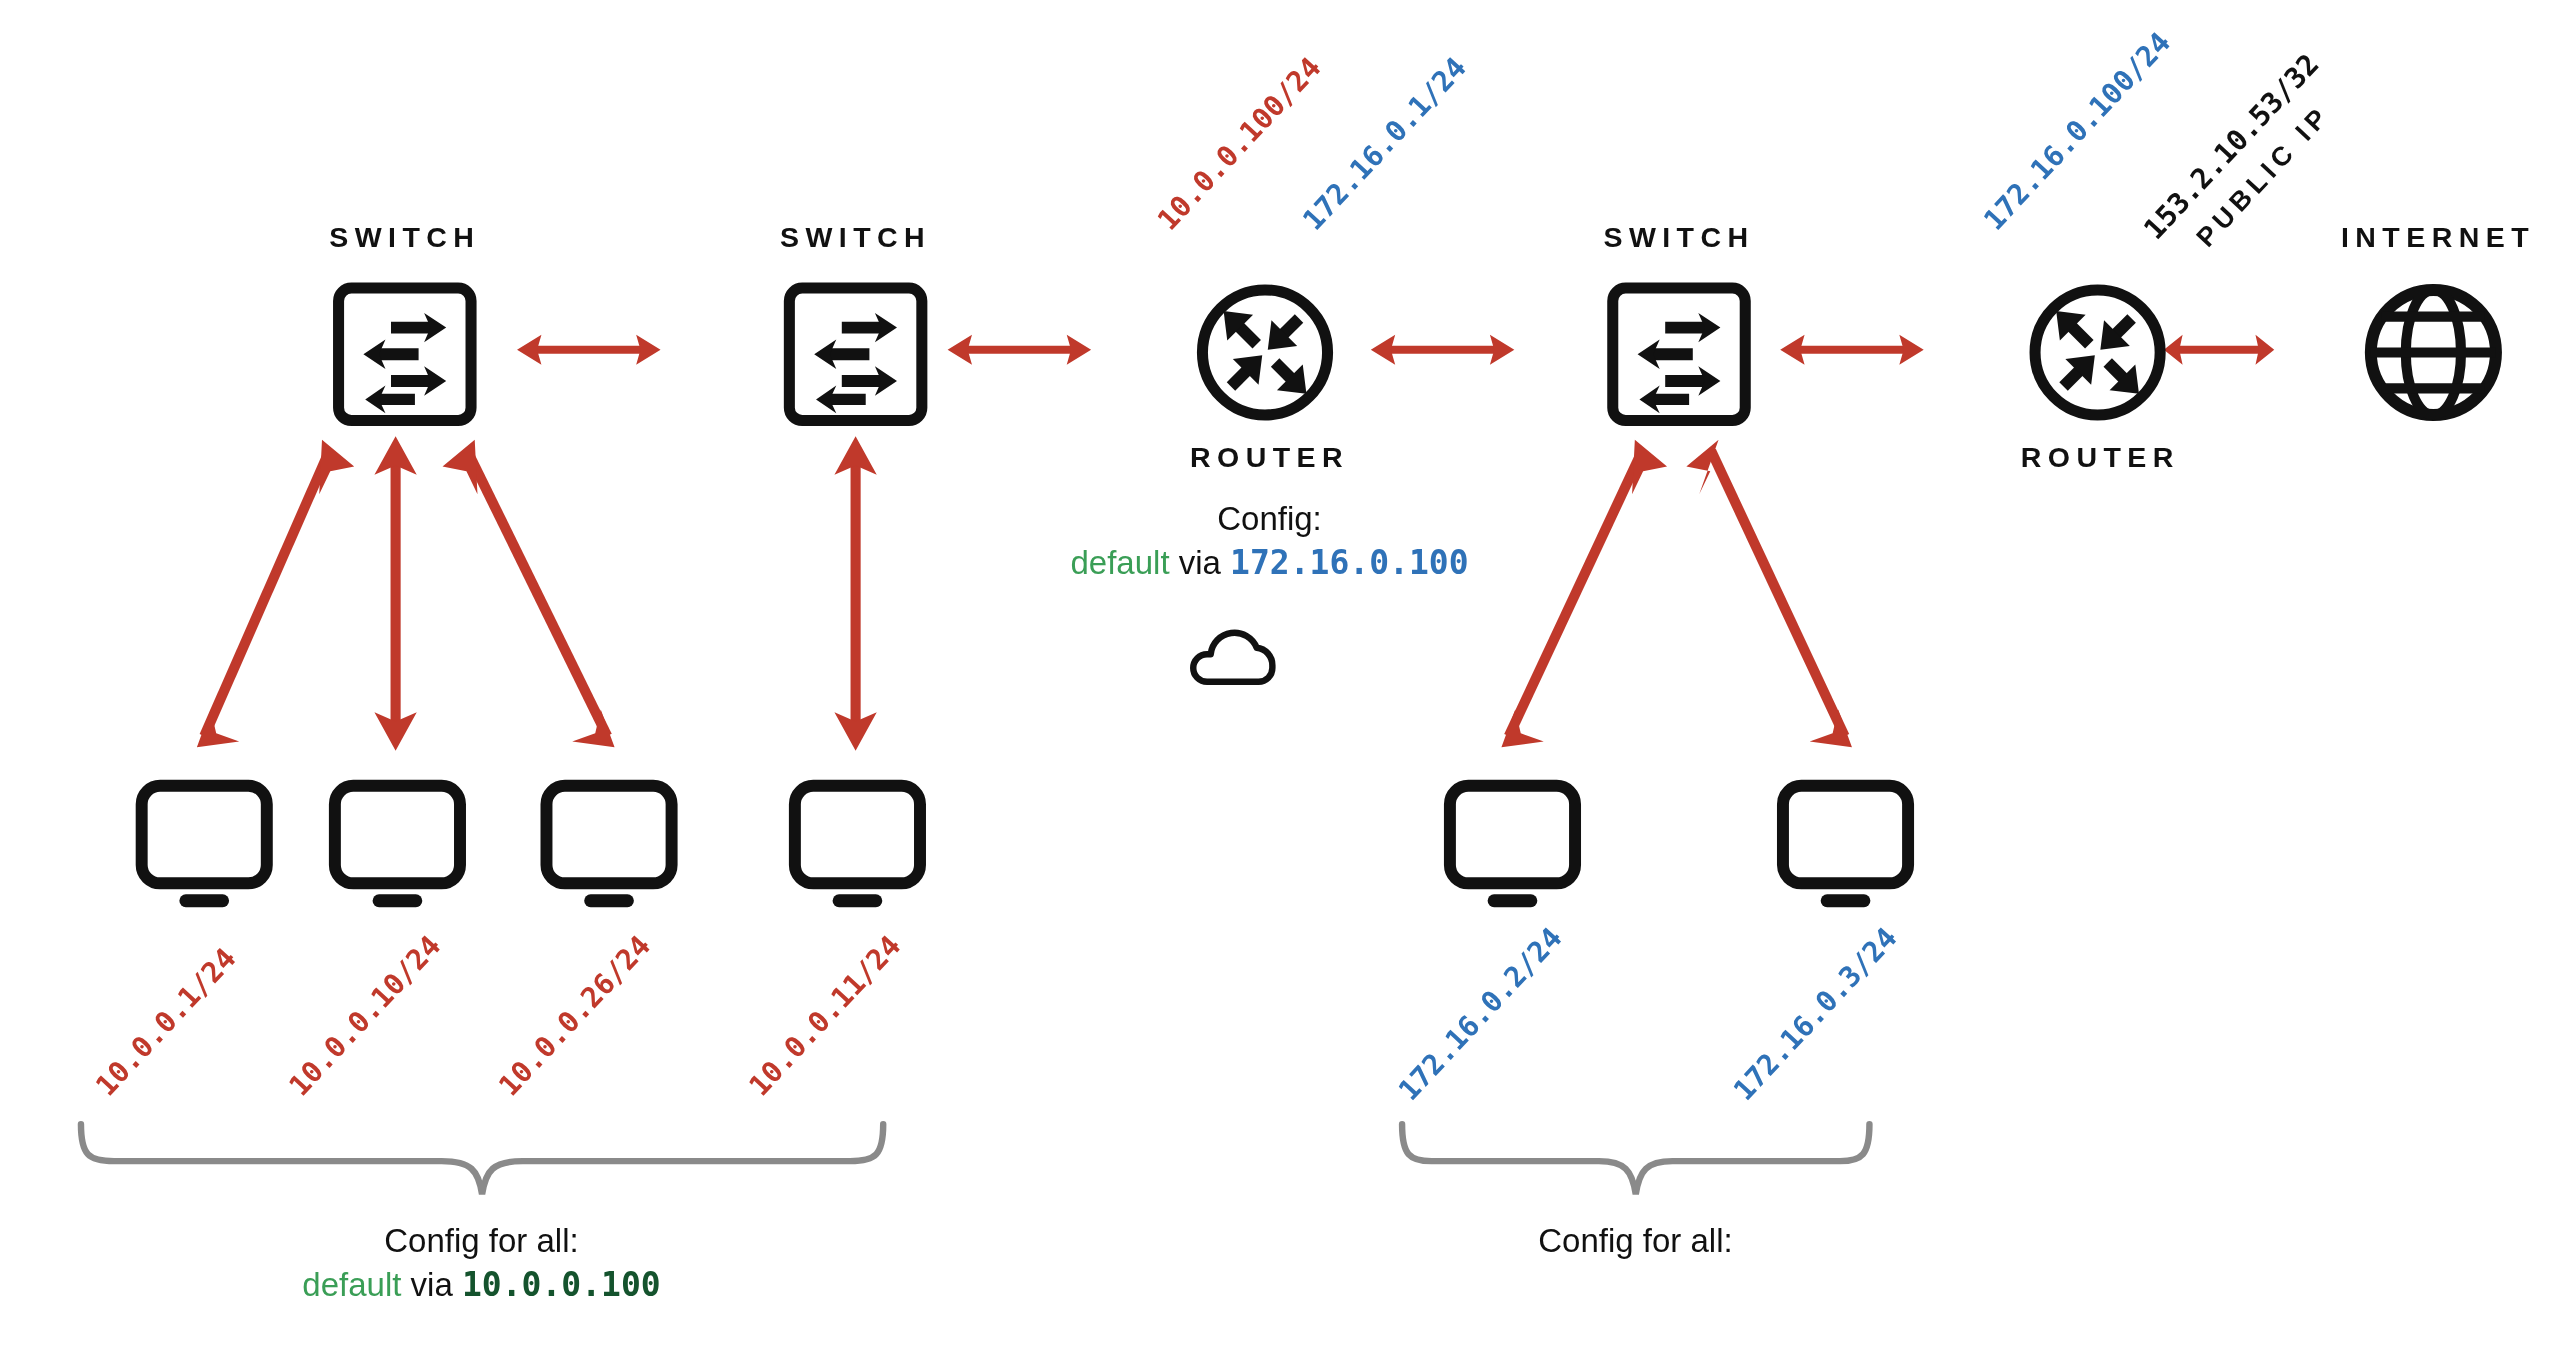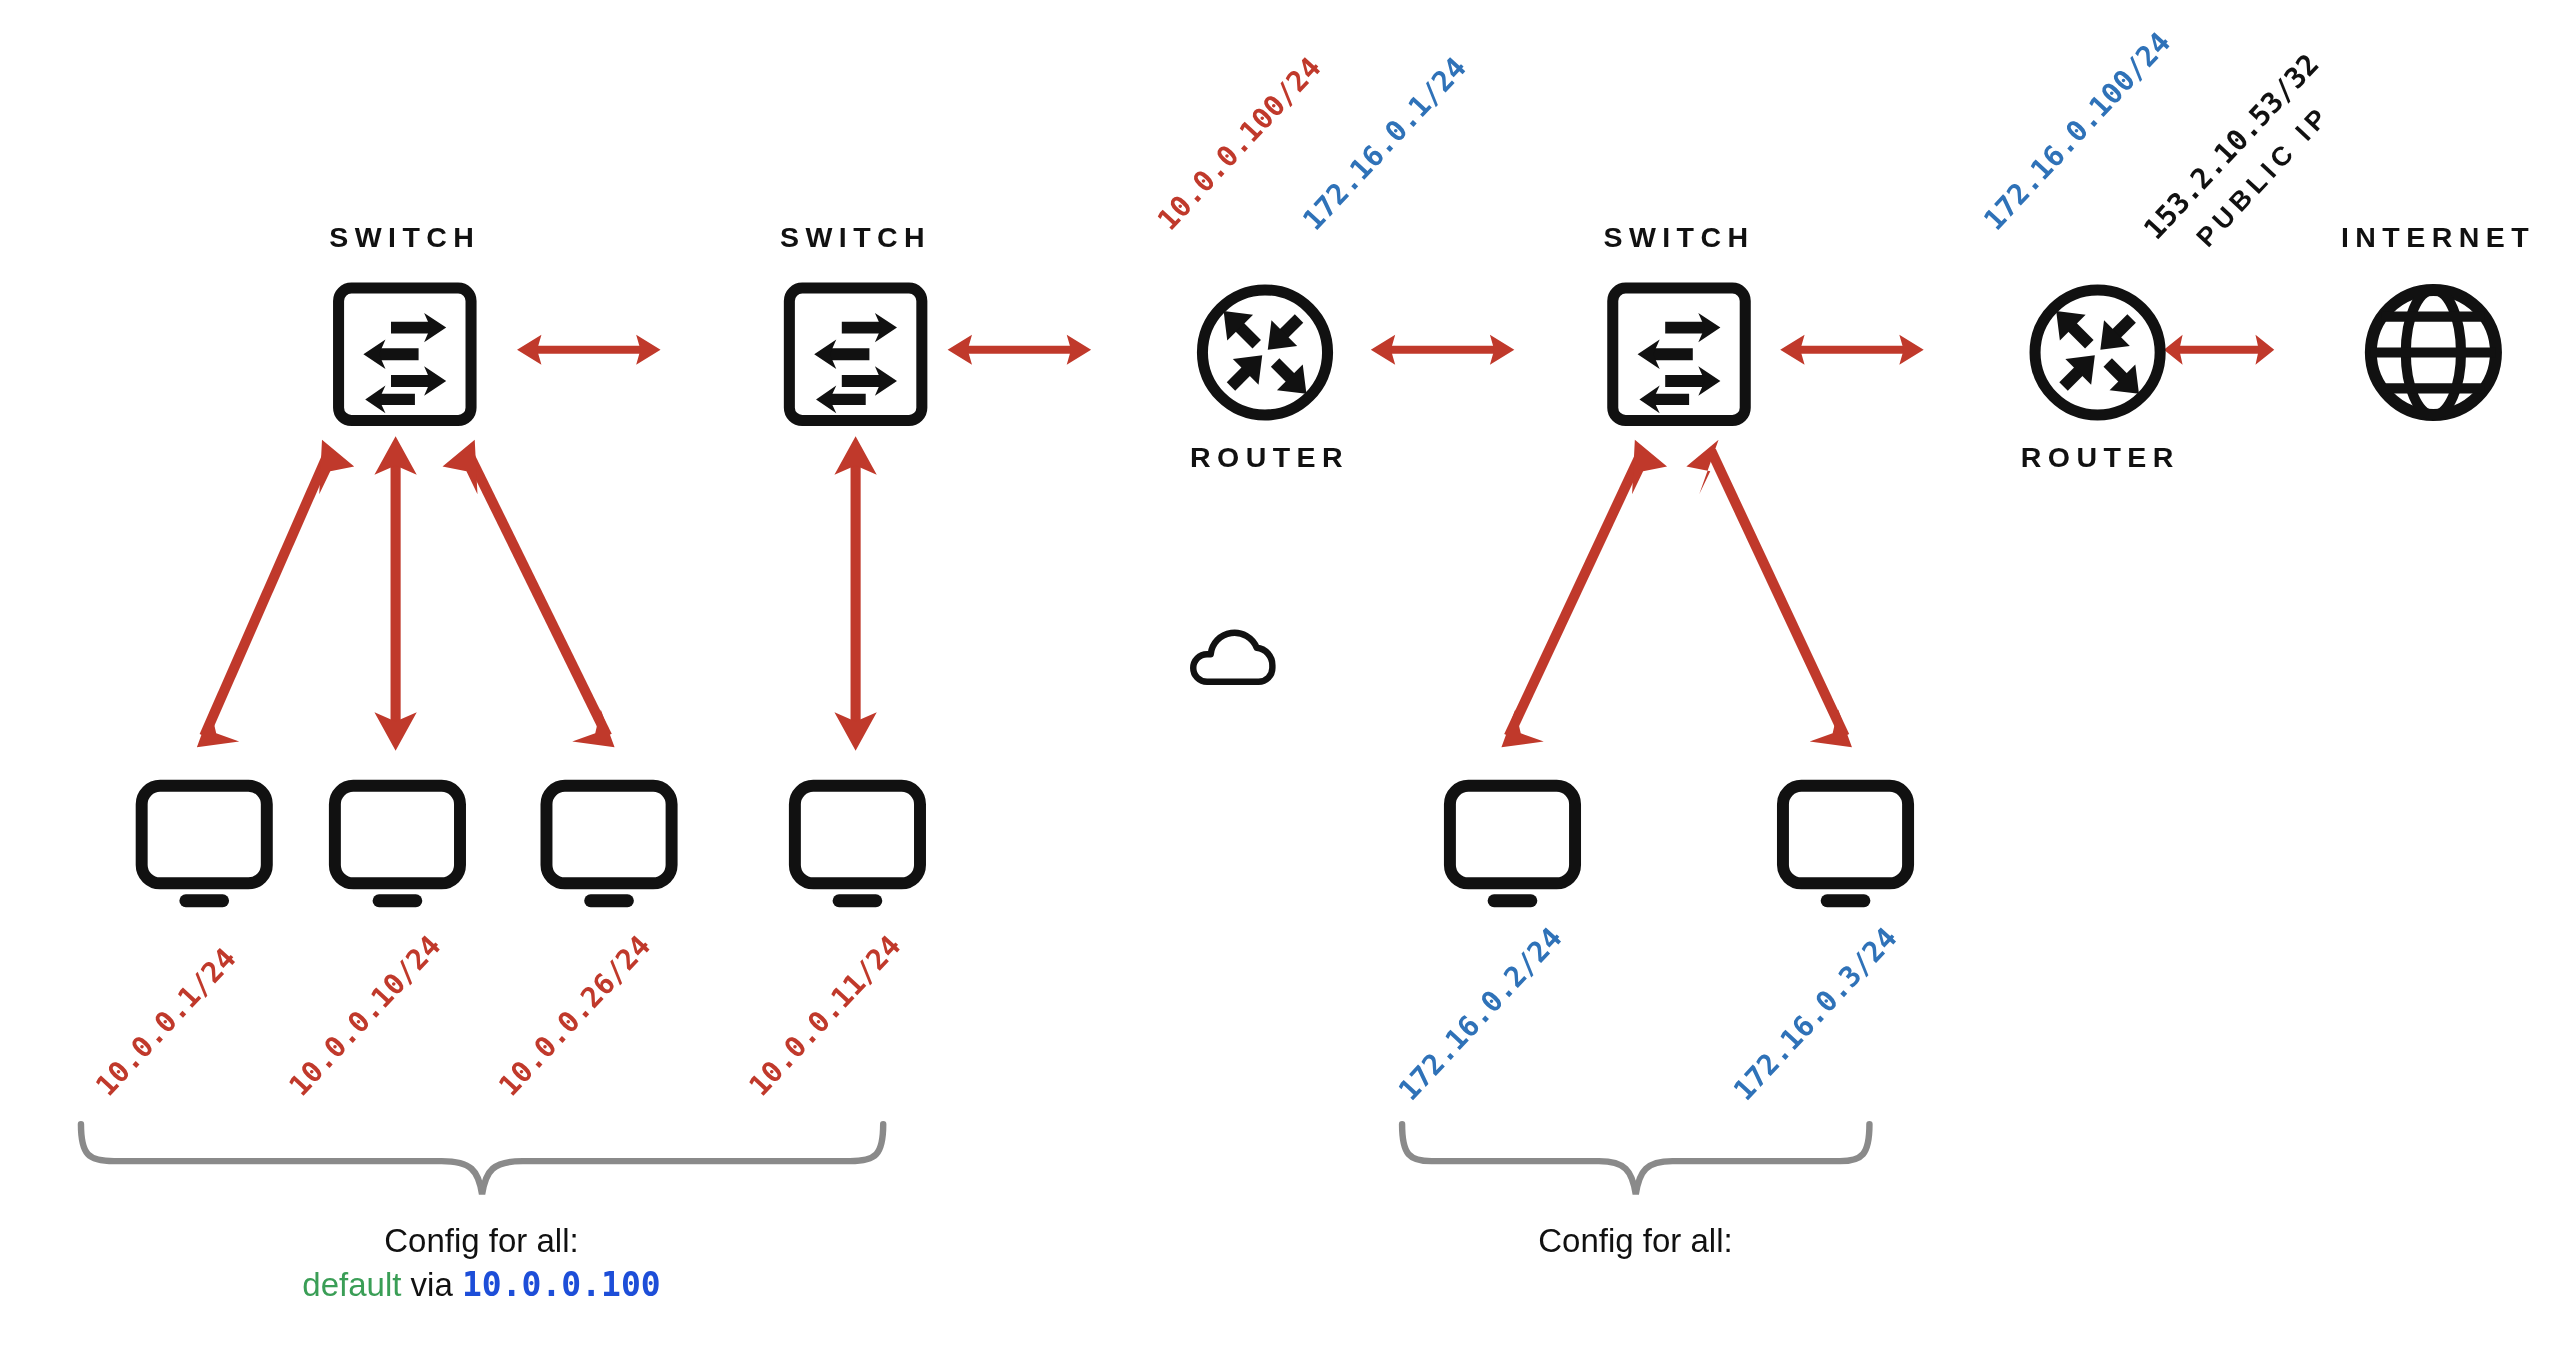--- a/index.html
+++ b/index.html
@@ -43,21 +43,21 @@
     text-align:center;
     font-family:"Liberation Sans", sans-serif;
     font-size:33px;
     color:#111;
     line-height:1.32;
     white-space:nowrap;
   }
   .cfg .hdr{font-size:33px;color:#111;}
   .mono{font-family:"DejaVu Sans Mono", monospace;font-weight:bold;}
   .green{color:#3a9e56;}
-  .red{color:#1d4ed8;}
+  .red{color:#14532d;}
   .blue{color:#2f72b8;}
 </style>
 </head>
 <body>
 
 <div id="stage">
 
   <svg class="layer" viewBox="0 0 2800 1490">
     <defs>
 
@@ -247,20 +247,28 @@
       <path d="M1524 1222
                C1524 1255, 1532 1262, 1556 1262
                L1738 1262
                C1766 1262, 1774 1272, 1778 1298
                C1782 1272, 1790 1262, 1818 1262
                L2000 1262
                C2024 1262, 2032 1255, 2032 1222"></path>
     </g>
   </svg>
 
+  <div class="cfg" style="left:920px;top:497px;width:699px;">
+    <div class="hdr">Config:</div>
+    <div>
+      <span class="green">default</span>
+      <span>via</span>
+      <span class="mono blue">172.16.0.100</span>
+    </div>
+  </div>
 
   <div class="cfg" style="left:132px;top:1219px;width:699px;">
     <div class="hdr">Config for all:</div>
     <div>
       <span class="green">default</span>
       <span>via</span>
       <span class="mono red">10.0.0.100</span>
     </div>
   </div>
 

